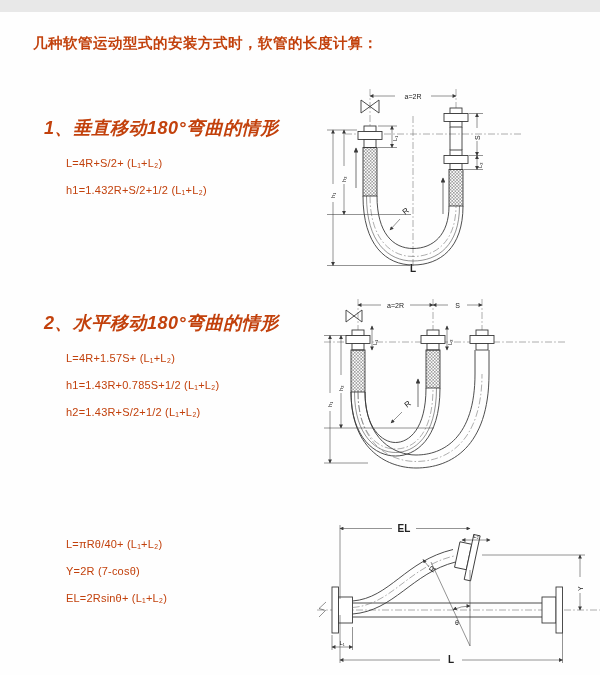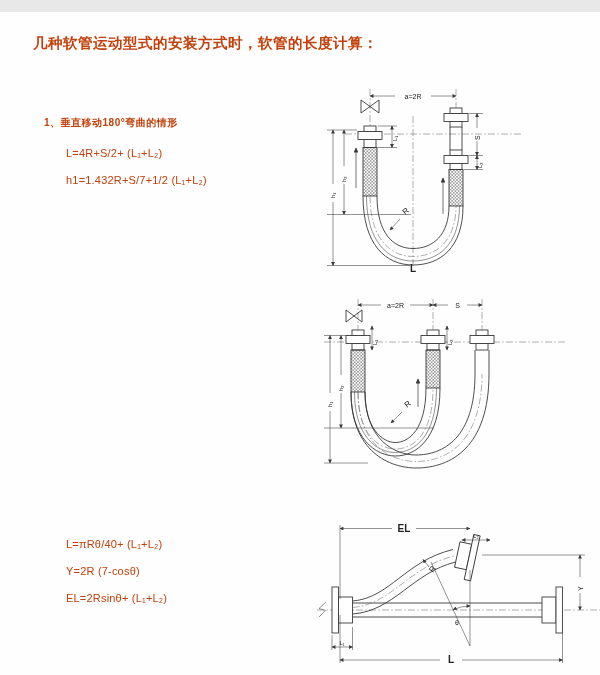--- a/index.html
+++ b/index.html
@@ -3,21 +3,21 @@
 <meta charset="utf-8">
 <style>
   html,body{margin:0;padding:0;background:#e8e8e8;}
   .page{
     position:relative;width:600px;height:675px;background:#fefefe;
     font-family:"Liberation Sans","DejaVu Sans",sans-serif;color:#c2410c;
     overflow:hidden;margin:12px auto;
   }
   .title{position:absolute;left:33px;top:22px;font-size:14.5px;font-weight:bold;letter-spacing:.5px;}
   .section{position:absolute;left:44px;}
-  .sec-heading{font-size:10px;font-weight:bold;letter-spacing:.5px;margin:0 0 10px 0;}
+  .sec-heading{font-size:18px;font-weight:bold;letter-spacing:.5px;margin:0 0 10px 0;font-style:italic;}
   .formulas{margin:0;padding:0 0 0 22px;list-style:none;}
   .formulas li{font-size:11px;line-height:27px;white-space:pre;letter-spacing:.2px;}
   .diagram{position:absolute;}
   svg{display:block;overflow:visible;}
   svg text{font-family:"Liberation Sans","DejaVu Sans",sans-serif;fill:#222;}
   .lbl{font-size:7px;}
   .lbl-sm{font-size:5.8px;}
   .lbl-lg{font-size:10px;font-weight:bold;}
   .cl{stroke:#6a6a6a;stroke-width:.55;fill:none;stroke-dasharray:7 2.2 1.6 2.2;}
   .ln{stroke:#3a3a3a;stroke-width:.9;fill:none;}
@@ -30,21 +30,21 @@
 <body>
 
 <div class="page">
 
   <div class="title">几种软管运动型式的安装方式时，软管的长度计算：</div>
 
   <div class="section" style="top:104px;">
     <div class="sec-heading">1、垂直移动180°弯曲的情形</div>
     <ul class="formulas">
       <li>L=4R+S/2+ (L₁+L₂)</li>
-      <li>h1=1.432R+S/7+1/2 (L₁+L₂)</li>
+      <li>h1=1.432R+S/2+1/2 (L₁+L₂)</li>
     </ul>
   </div>
 
   <div class="diagram" style="left:313px;top:72px;width:277px;height:190px;">
     <svg width="277" height="190" viewBox="0 0 277 190">
       <defs>
         <marker id="a1" viewBox="0 0 10 10" refX="9" refY="5" markerWidth="9" markerHeight="7" orient="auto-start-reverse">
           <path d="M0,0 L10,5 L0,10 z" fill="#3a3a3a"></path>
         </marker>
         <pattern id="hz1" patternUnits="userSpaceOnUse" width="3.2" height="3.2">
@@ -104,20 +104,28 @@
       <path class="dim" d="M164,71.5 V85.5" marker-start="url(#a1)" marker-end="url(#a1)"></path>
       <text class="lbl-sm" transform="translate(169,84) rotate(-90)">L₂</text>
 
       <text class="lbl" style="font-size:8px" transform="translate(92,131) rotate(-38)">R</text>
       <path class="thin" d="M87,135 L77,146" marker-end="url(#a1)"></path>
 
       <text class="lbl-lg" x="100" y="188" text-anchor="middle">L</text>
     </svg>
   </div>
 
+  <div class="section" style="top:299px;">
+    <div class="sec-heading">2、水平移动180°弯曲的情形</div>
+    <ul class="formulas">
+      <li>L=4R+1.57S+ (L₁+L₂)</li>
+      <li>h1=1.43R+0.785S+1/2 (L₁+L₂)</li>
+      <li>h2=1.43R+S/2+1/2 (L₁+L₂)</li>
+    </ul>
+  </div>
 
   <div class="diagram" style="left:310px;top:283px;width:280px;height:175px;">
     <svg width="280" height="175" viewBox="0 0 280 175">
       <defs>
         <marker id="a2" viewBox="0 0 10 10" refX="9" refY="5" markerWidth="9" markerHeight="7" orient="auto-start-reverse">
           <path d="M0,0 L10,5 L0,10 z" fill="#3a3a3a"></path>
         </marker>
         <pattern id="hz2" patternUnits="userSpaceOnUse" width="3.2" height="3.2">
           <path d="M0,3.2 L3.2,0 M0,0 L3.2,3.2" stroke="#555" stroke-width=".45"></path>
         </pattern>

